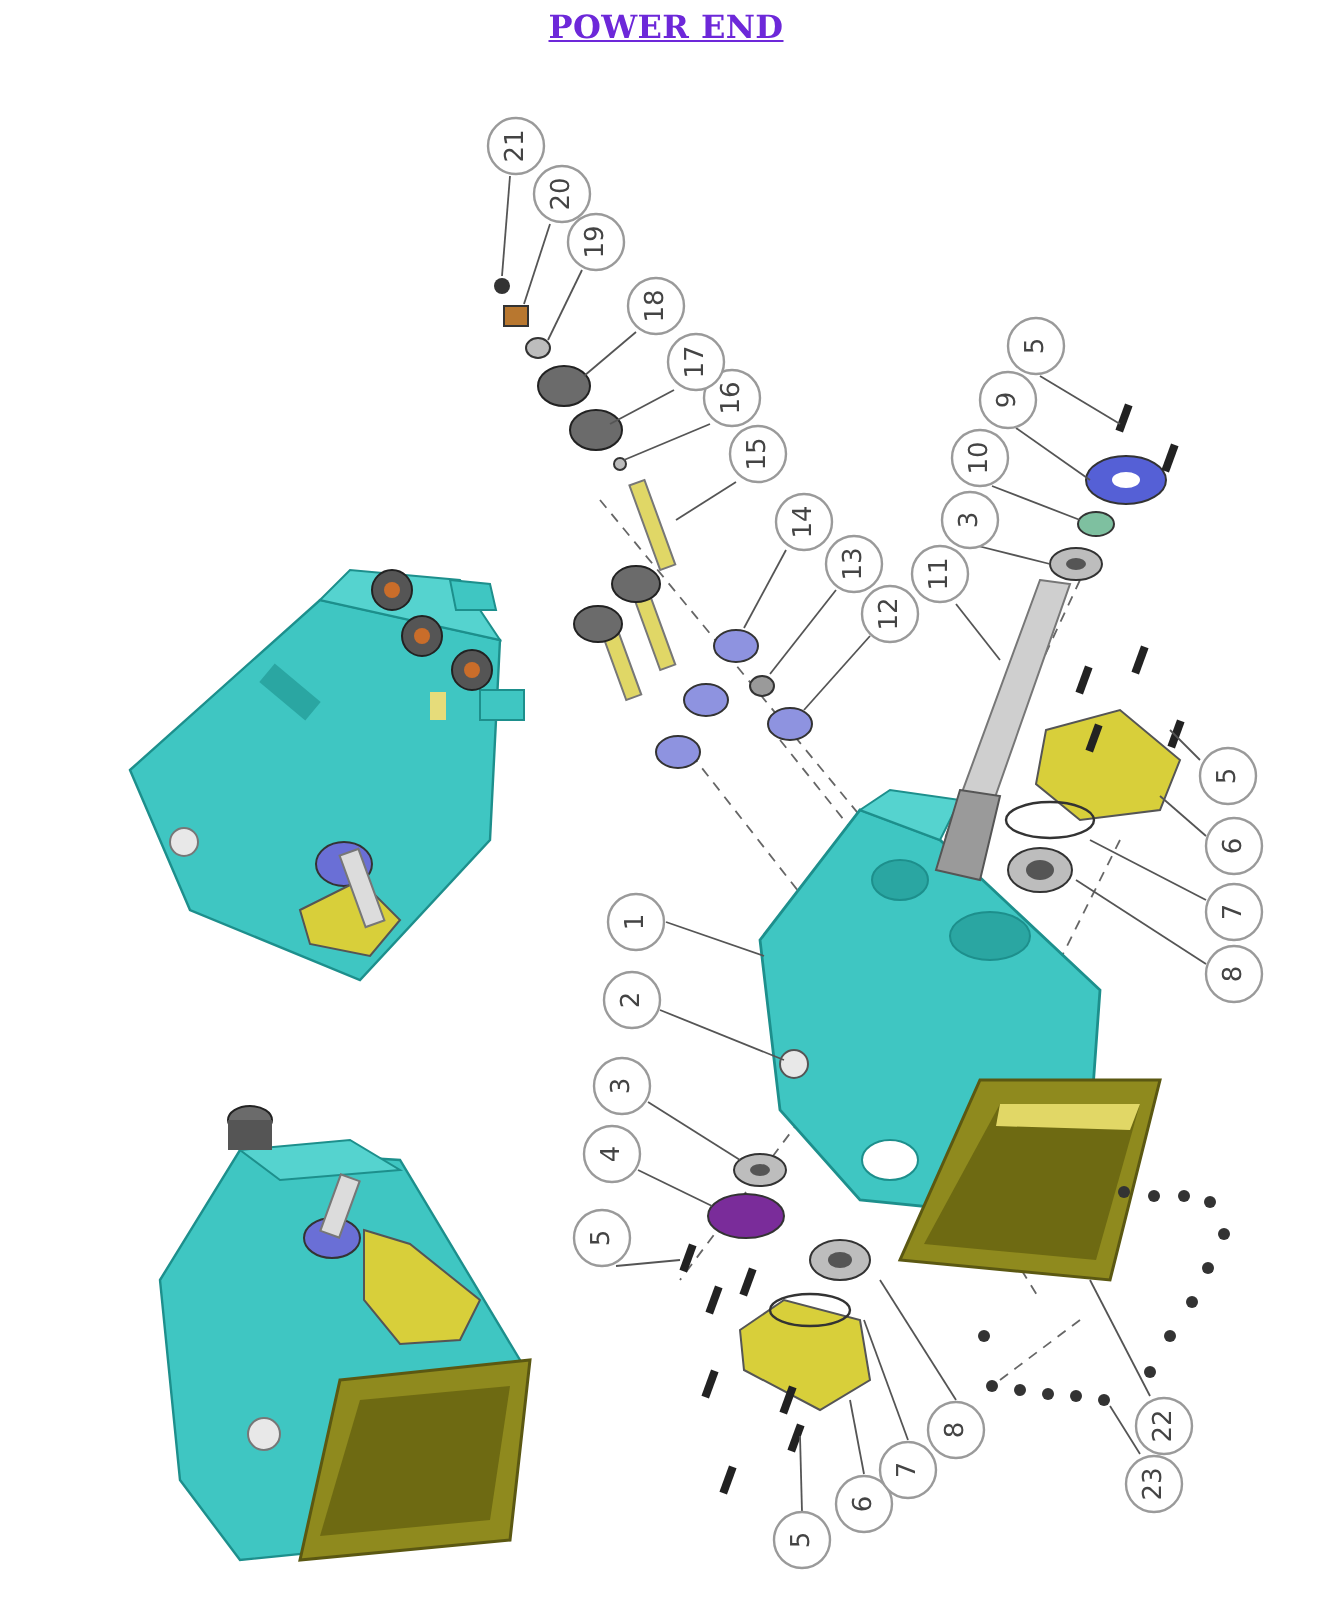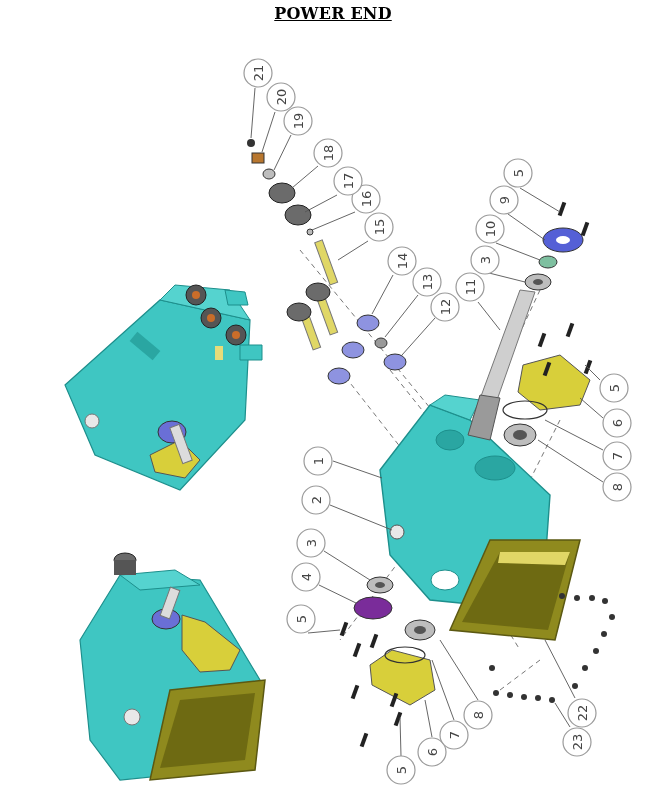--- a/index.html
+++ b/index.html
@@ -1,17 +1,17 @@
 <!DOCTYPE html>
 <html><head>
 <meta charset="utf-8">
 <style>
   html,body{margin:0;padding:0;background:#fff;}
   body{width:666px;height:800px;position:relative;overflow:hidden;font-family:"DejaVu Serif",serif;}
-  .title{position:absolute;left:0;width:666px;top:4px;text-align:center;font-family:"DejaVu Serif",serif;font-weight:bold;font-size:16px;color:#000000;text-decoration:underline;letter-spacing:0.2px;}
+  .title{position:absolute;left:0;width:666px;top:4px;text-align:center;font-family:"DejaVu Serif",serif;font-weight:bold;font-size:16px;color:#6d28d9;text-decoration:underline;letter-spacing:0.2px;}
   svg{position:absolute;left:0;top:0;}
   .callout circle{fill:#fff;stroke:#9a9a9a;stroke-width:1.2;}
   .callout text{font-family:"DejaVu Sans",sans-serif;font-size:13px;fill:#444;text-anchor:middle;dominant-baseline:central;}
   .leader{stroke:#555;stroke-width:0.9;fill:none;}
   .dash{stroke:#666;stroke-width:0.9;stroke-dasharray:5 4;fill:none;}
 </style>
 </head>
 <body>
 
 <div class="title">POWER END</div>

